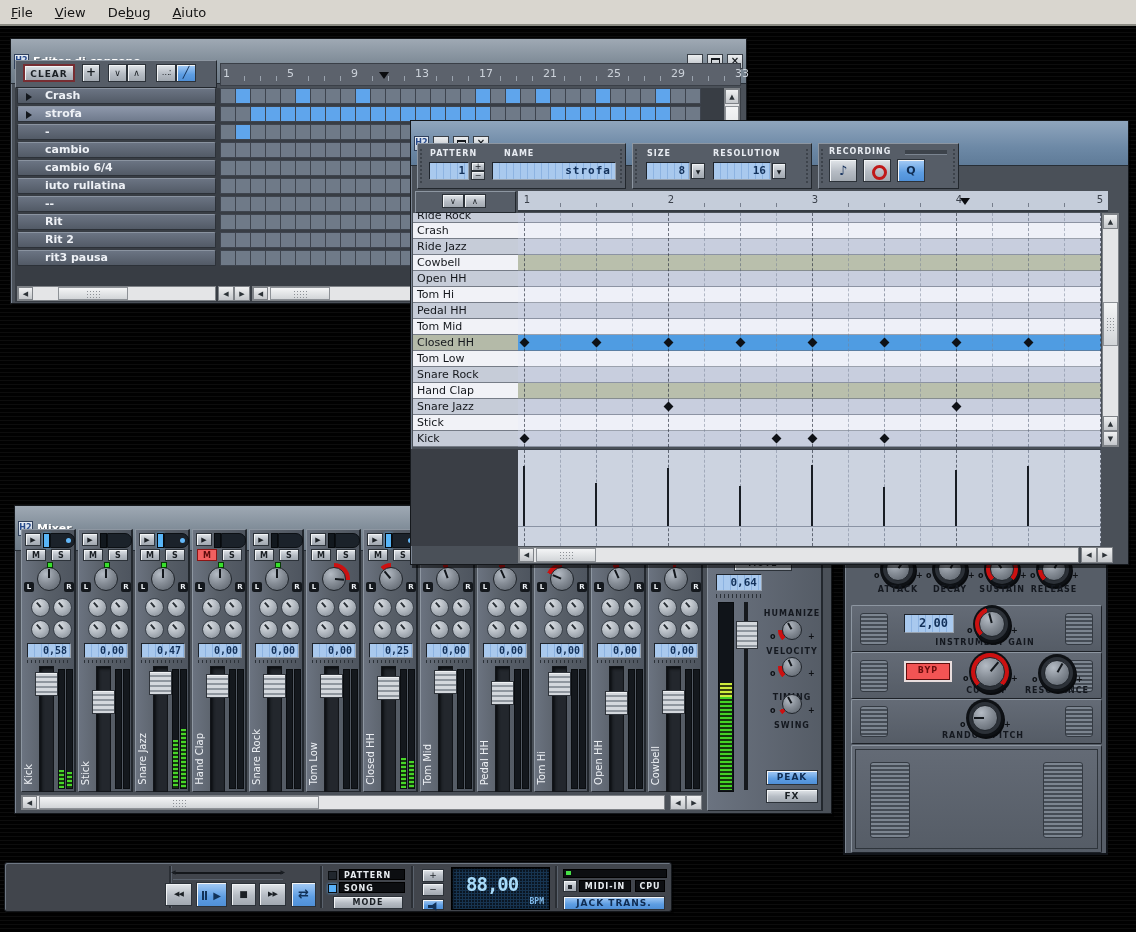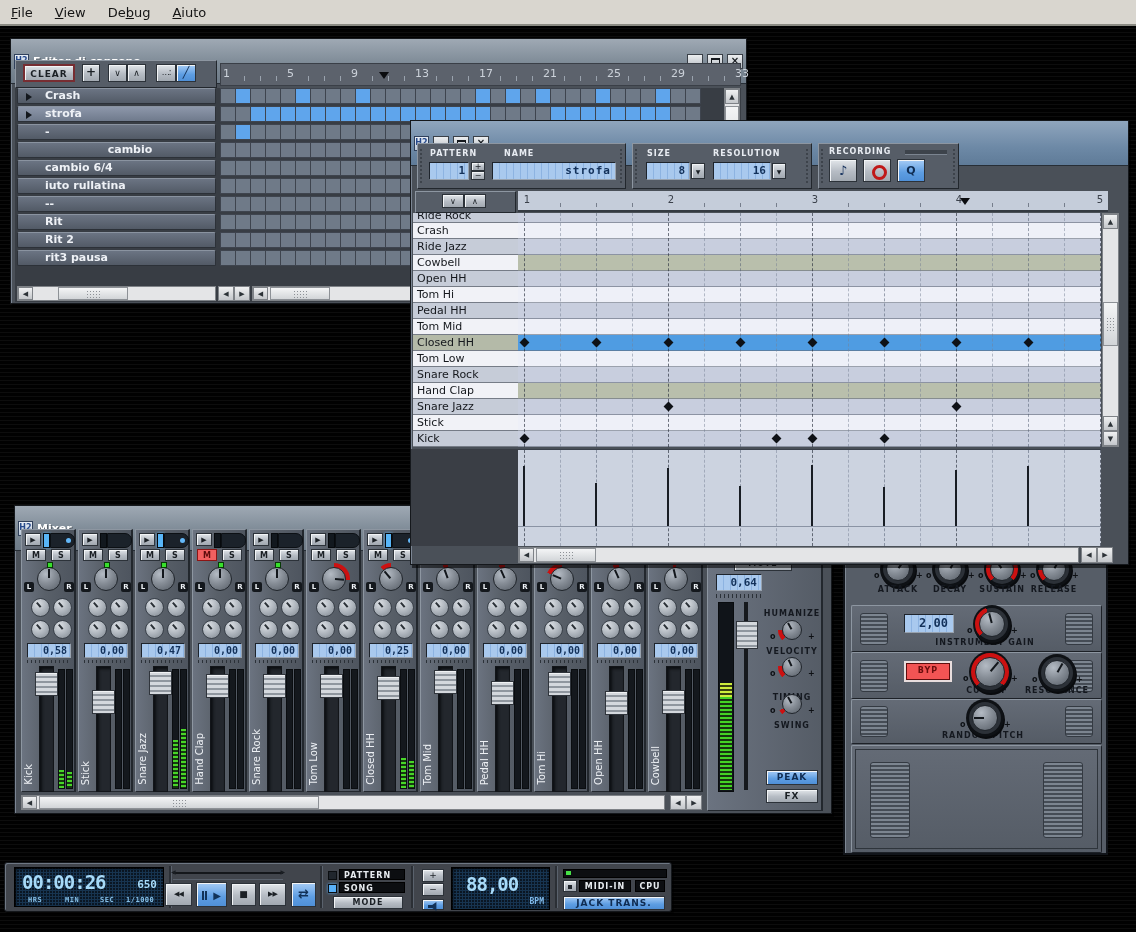--- a/index.html
+++ b/index.html
@@ -321,21 +321,21 @@
         <div class="cell"></div>
         <div class="cell"></div>
         <div class="cell"></div>
         <div class="cell"></div>
         <div class="cell"></div>
         <div class="cell"></div>
         <div class="cell"></div>
         <div class="cell"></div>
         <div class="cell"></div>
       </div>
-      <div class="plate" style="top: 103px; text-align: center;"><span>cambio</span></div>
+      <div class="plate" style="top: 103px;"><span>cambio</span></div>
       <div class="cellrow" style="top: 103px;">
         <div class="cell"></div>
         <div class="cell"></div>
         <div class="cell"></div>
         <div class="cell"></div>
         <div class="cell"></div>
         <div class="cell"></div>
         <div class="cell"></div>
         <div class="cell"></div>
         <div class="cell"></div>
@@ -1292,30 +1292,20 @@
     <div class="sb-thumb" style="left:17px;top:0;width:60px;height:14px;">
         <div class="sb-dots"></div>
       </div>
   </div>
   <div class="sb-btn" style="left:670px;top:426px;width:16px;height:16px;font-size:7px;line-height:15px;">◀</div>
   <div class="sb-btn" style="left:686px;top:426px;width:16px;height:16px;font-size:7px;line-height:15px;">▶</div>
 </div>
 
 <div id="transport">
 
-  <div class="lcdd" style="position:absolute;left:9px;top:4px;width:150px;height:40px;">
-    <span style="position:absolute;left:7px;top:3px;font-size:19px;letter-spacing:-1px;">00:00:26</span>
-    <span style="position:absolute;right:6px;top:10px;font-size:11px;">650</span>
-    <div id="time-units">
-        <span class="t-unit" style="left: 13px; top: 28px;">HRS</span>
-        <span class="t-unit" style="left: 50px; top: 28px;">MIN</span>
-        <span class="t-unit" style="left: 85px; top: 28px;">SEC</span>
-        <span class="t-unit" style="left: 111px; top: 28px;">1/1000</span>
-      </div>
-  </div>
   <div class="tdiv" style="left:164px;"></div>
 
   <div style="position:absolute;left:168px;top:9px;width:110px;height:5px;border-top:2px solid #14171b;box-shadow:0 1px 0 #5a626d;">
     <span style="position:absolute;left:-2px;top:-6px;font-size:6px;color:#1a1e23;">◀</span>
     <span style="position:absolute;right:-2px;top:-6px;font-size:6px;color:#1a1e23;">▶</span>
   </div>
   <div class="btn" style="position:absolute;left:160px;top:20px;width:27px;height:23px;font-size:7px;line-height:21px;letter-spacing:-1px;">◀◀</div>
   <div class="btn blue" style="position:absolute;left:191px;top:19px;width:31px;height:25px;line-height:23px;">
     <span class="pbars"><span></span><span></span></span>
     <span style="font-size:10px;color:#123258;vertical-align:middle;">▶</span>

